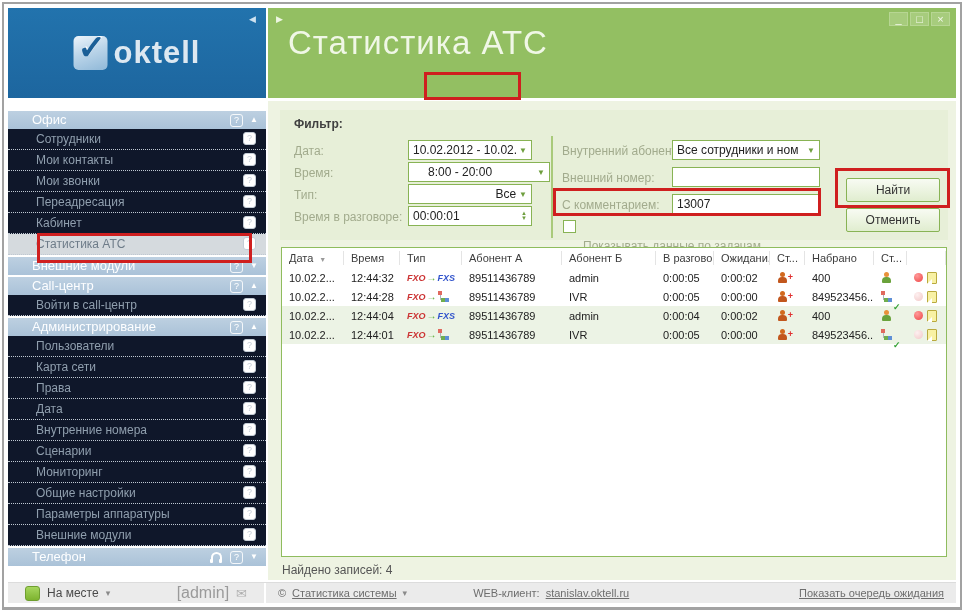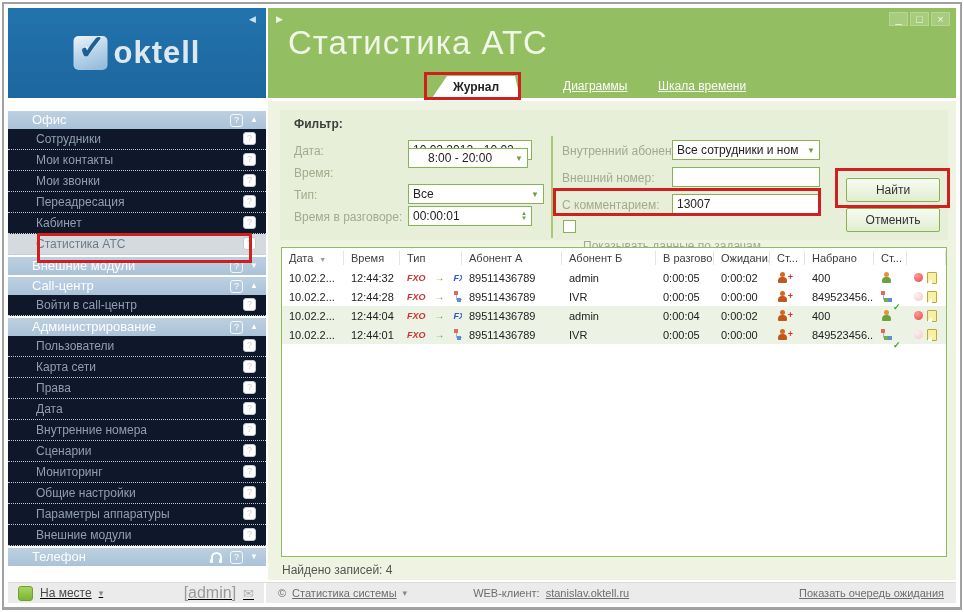--- a/index.html
+++ b/index.html
@@ -73,21 +73,21 @@
     border:1px solid #8fbc5e; overflow:hidden; }
   .thead, .trow { display:grid; grid-template-columns:62px 56px 62px 100px 94px 58px 56px 35px 69px 33px 1fr;
     align-items:center; }
   .thead { height:20px; font-size:11px; color:#3c3c3c; }
   .thead span { padding-left:7px; border-right:1px solid #e4e4e4; height:14px; line-height:14px;
     overflow:hidden; white-space:nowrap; cursor:pointer; }
   .sort { font-size:7px; color:#9a9a9a; margin-left:6px; }
   .trow { height:19px; font-size:11px; color:#222; cursor:pointer; }
   .trow.alt { background:#ecf3e5; }
   .trow .c { padding-left:7px; overflow:hidden; white-space:nowrap; }
-  .c-type { display:flex; align-items:center; gap:9px; }
+  .c-type { display:flex; align-items:center; gap:1px; }
   .fxo { color:#cc3333; font-size:9px; font-style:italic; font-weight:bold; }
   .fxs { color:#3355cc; font-size:9px; font-style:italic; font-weight:bold; }
   .flow { color:#55aa33; font-size:10px; font-weight:bold; line-height:10px; }
   .iconcell { display:flex; align-items:center; gap:4px; padding-left:7px; }
 
   .pp { position:relative; width:15px; height:12px; display:inline-block; }
   .pp .head { position:absolute; left:3px; top:0; width:5px; height:5px; border-radius:50%; background:#d2691e; }
   .pp .body { position:absolute; left:1px; top:5px; width:9px; height:6px; border-radius:4px 4px 1px 1px; background:#c2571d; }
   .pp .plus { position:absolute; right:-1px; top:1px; color:#e03030; font-size:9px; font-weight:bold; line-height:9px; font-style:normal; }
   .pp.agent .head { background:#e8913a; }
@@ -104,21 +104,21 @@
   .dot.pale { background:radial-gradient(circle at 35% 30%,#fdf0f0,#f2c7c7); }
   .note { width:10px; height:12px; background:#f8f1a4; border:1px solid #b9aa3e; border-radius:1px; position:relative; }
   .note::after { content:''; position:absolute; left:-1px; bottom:-1px; border-style:solid;
     border-width:0 0 5px 5px; border-color:transparent transparent #fff transparent; }
 
   .results { position:absolute; left:14px; top:462px; font-size:12px; color:#555; }
 
   
   .bottombar { position:absolute; left:4px; right:4px; bottom:4px; height:21px; display:flex; background:#ebebeb;
     border-top:1px solid #dcdcdc; }
-  .bb-left { width:258px; display:flex; align-items:center; padding:0 10px; gap:7px; border-right:2px solid #fff;text-decoration:underline; }
+  .bb-left { width:258px; display:flex; align-items:center; padding:0 17px; gap:7px; border-right:2px solid #fff; }
   .presq { width:15px; height:15px; border-radius:3px; background:linear-gradient(#a6d65e,#7db32f);
     border:1px solid #6f9f2f; cursor:pointer; }
   .bb-presence { font-size:12px; color:#4a4a4a; cursor:pointer; }
   .bb-caret { font-size:9px; color:#8a8a8a; cursor:pointer; }
   .bb-user { margin-left:auto; font-size:16px; color:#9a9a9a; }
   .bb-mail { color:#b0b0b0; font-size:13px; cursor:pointer; }
   .bb-right { flex:1; display:flex; align-items:center; padding:0 12px; gap:6px; font-size:11px; color:#6e6e6e; }
   .bb-link { text-decoration:underline; cursor:pointer; }
   .bb-web { margin-left:60px; }
   .bb-queue { margin-left:auto; }
@@ -143,25 +143,20 @@
     </div>
 
     <div class="title-panel">
       <span class="expand-arrow">▶</span>
       <div class="win-controls">
         <span class="win-btn">_</span>
         <span class="win-btn">□</span>
         <span class="win-btn">×</span>
       </div>
       <div class="page-title">Статистика АТС</div>
-      <div class="tabs">
-        <span class="tab-active">Журнал</span>
-        <span class="tab-link t1">Диаграммы</span>
-        <span class="tab-link t2">Шкала времени</span>
-      </div>
     </div>
 
     <div class="sidebar">
       <div class="sec first">
         <span>Офис</span>
         <span class="sec-icons">
             <span class="qicon">?</span>
             <span class="sec-arrow">▲</span>
           </span>
       </div>
@@ -221,27 +216,27 @@
       <div class="filter-panel">
         <div class="filter-title">Фильтр:</div>
 
         <span class="flabel" style="left:14px;top:34px;">Дата:</span>
         <div class="field" style="left:128px;top:30px;width:124px;">
           <span class="val">10.02.2012 - 10.02.2014</span>
           <span class="dd">▼</span>
         </div>
 
         <span class="flabel" style="left:14px;top:56px;">Время:</span>
-        <div class="field" style="left:128px;top:38px;width:120px;padding-left:19px;">
+        <div class="field" style="left:128px;top:52px;width:142px;padding-left:19px;">
           <span class="val">8:00 - 20:00</span>
           <span class="dd">▼</span>
         </div>
 
         <span class="flabel" style="left:14px;top:78px;">Тип:</span>
-        <div class="field" style="left:128px;top:74px;width:136px;">
+        <div class="field" style="left:128px;top:74px;width:124px;text-align:right;">
           <span class="val">Все</span>
           <span class="dd">▼</span>
         </div>
 
         <span class="flabel" style="left:14px;top:100px;">Время в разговоре:</span>
         <div class="field" style="left:128px;top:96px;width:124px;">
           <span class="val">00:00:01</span>
           <span class="spin">
               <i>▲</i>
               <i>▼</i>

